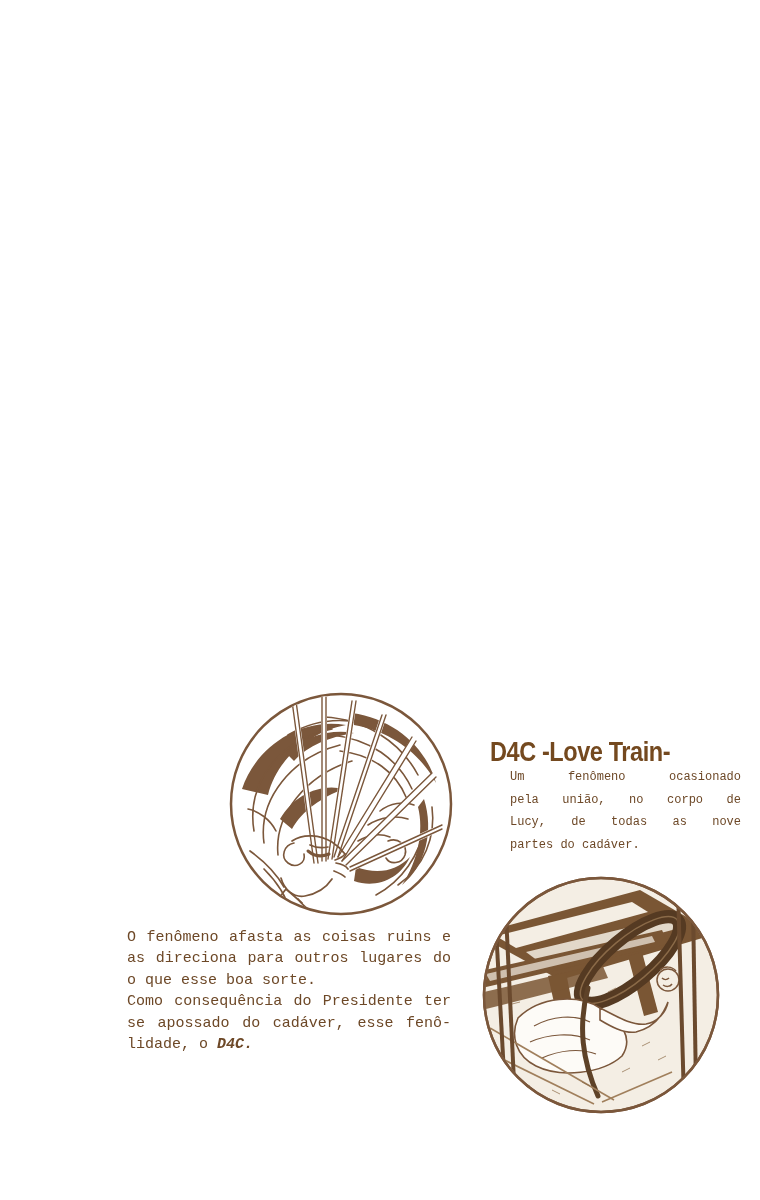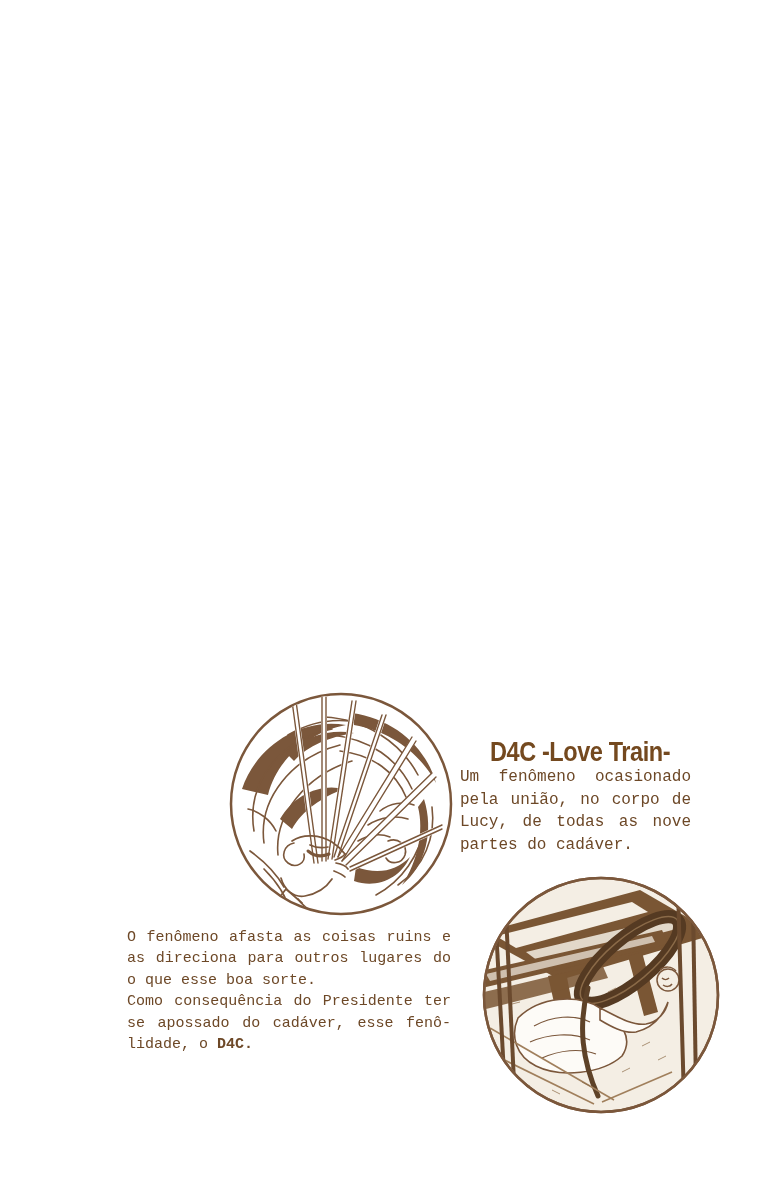--- a/index.html
+++ b/index.html
@@ -26,37 +26,37 @@
     color:var(--heading-color);
     white-space:nowrap;
   }
   .heading .squeeze{
     display:inline-block;
     transform:scaleX(0.84);
     transform-origin:left center;
     letter-spacing:-0.5px;
   }
   .intro{
-    position:absolute;left:460px;top:766px;width:231px;
-    font-size:16px;line-height:22.5px;
+    position:absolute;left:510px;top:766px;width:231px;
+    font-size:12px;line-height:22.5px;
     color:var(--text-color);
   }
   .body-text{
     position:absolute;left:127px;top:927px;width:324px;
     font-size:15px;line-height:21.4px;
     color:var(--text-color);
   }
   .tline{white-space:nowrap;}
   .tline.just{
     white-space:normal;
     text-align:justify;
     text-align-last:justify;
     text-justify:inter-word;
   }
-  .stand-name{font-weight:bold;margin-top:48px;}
+  .stand-name{font-weight:bold;font-style:italic;margin-top:48px;}
 </style>
 </head>
 <body>
 
 <div class="page">
 
   <div class="circle-illo illo-top">
     <svg width="226" height="226" viewBox="0 0 226 226">
       <defs>
           <clipPath id="tc">

